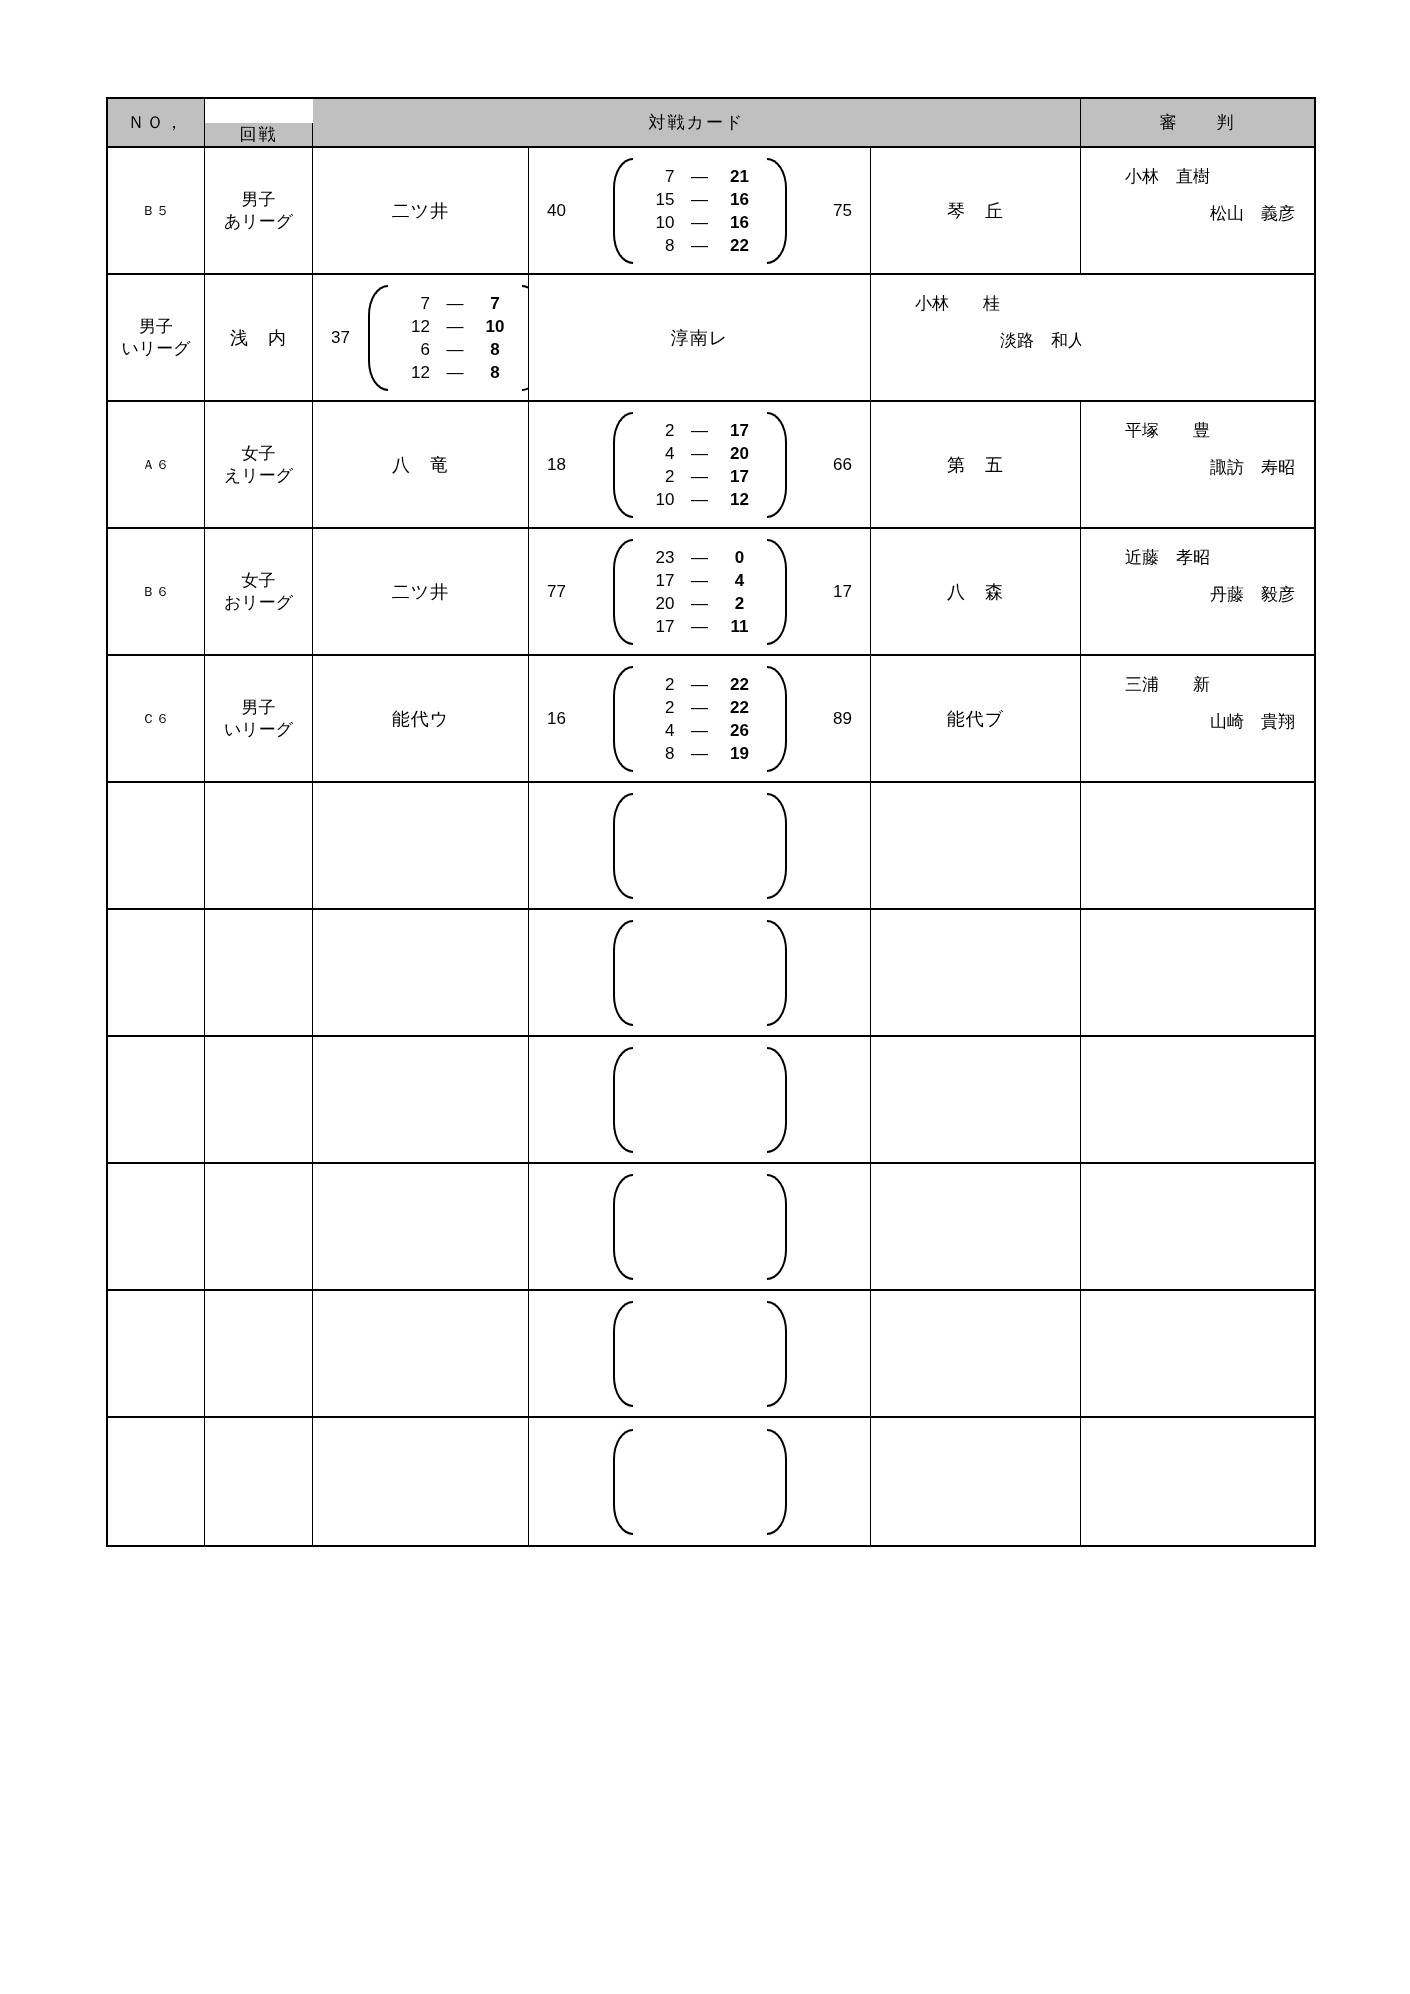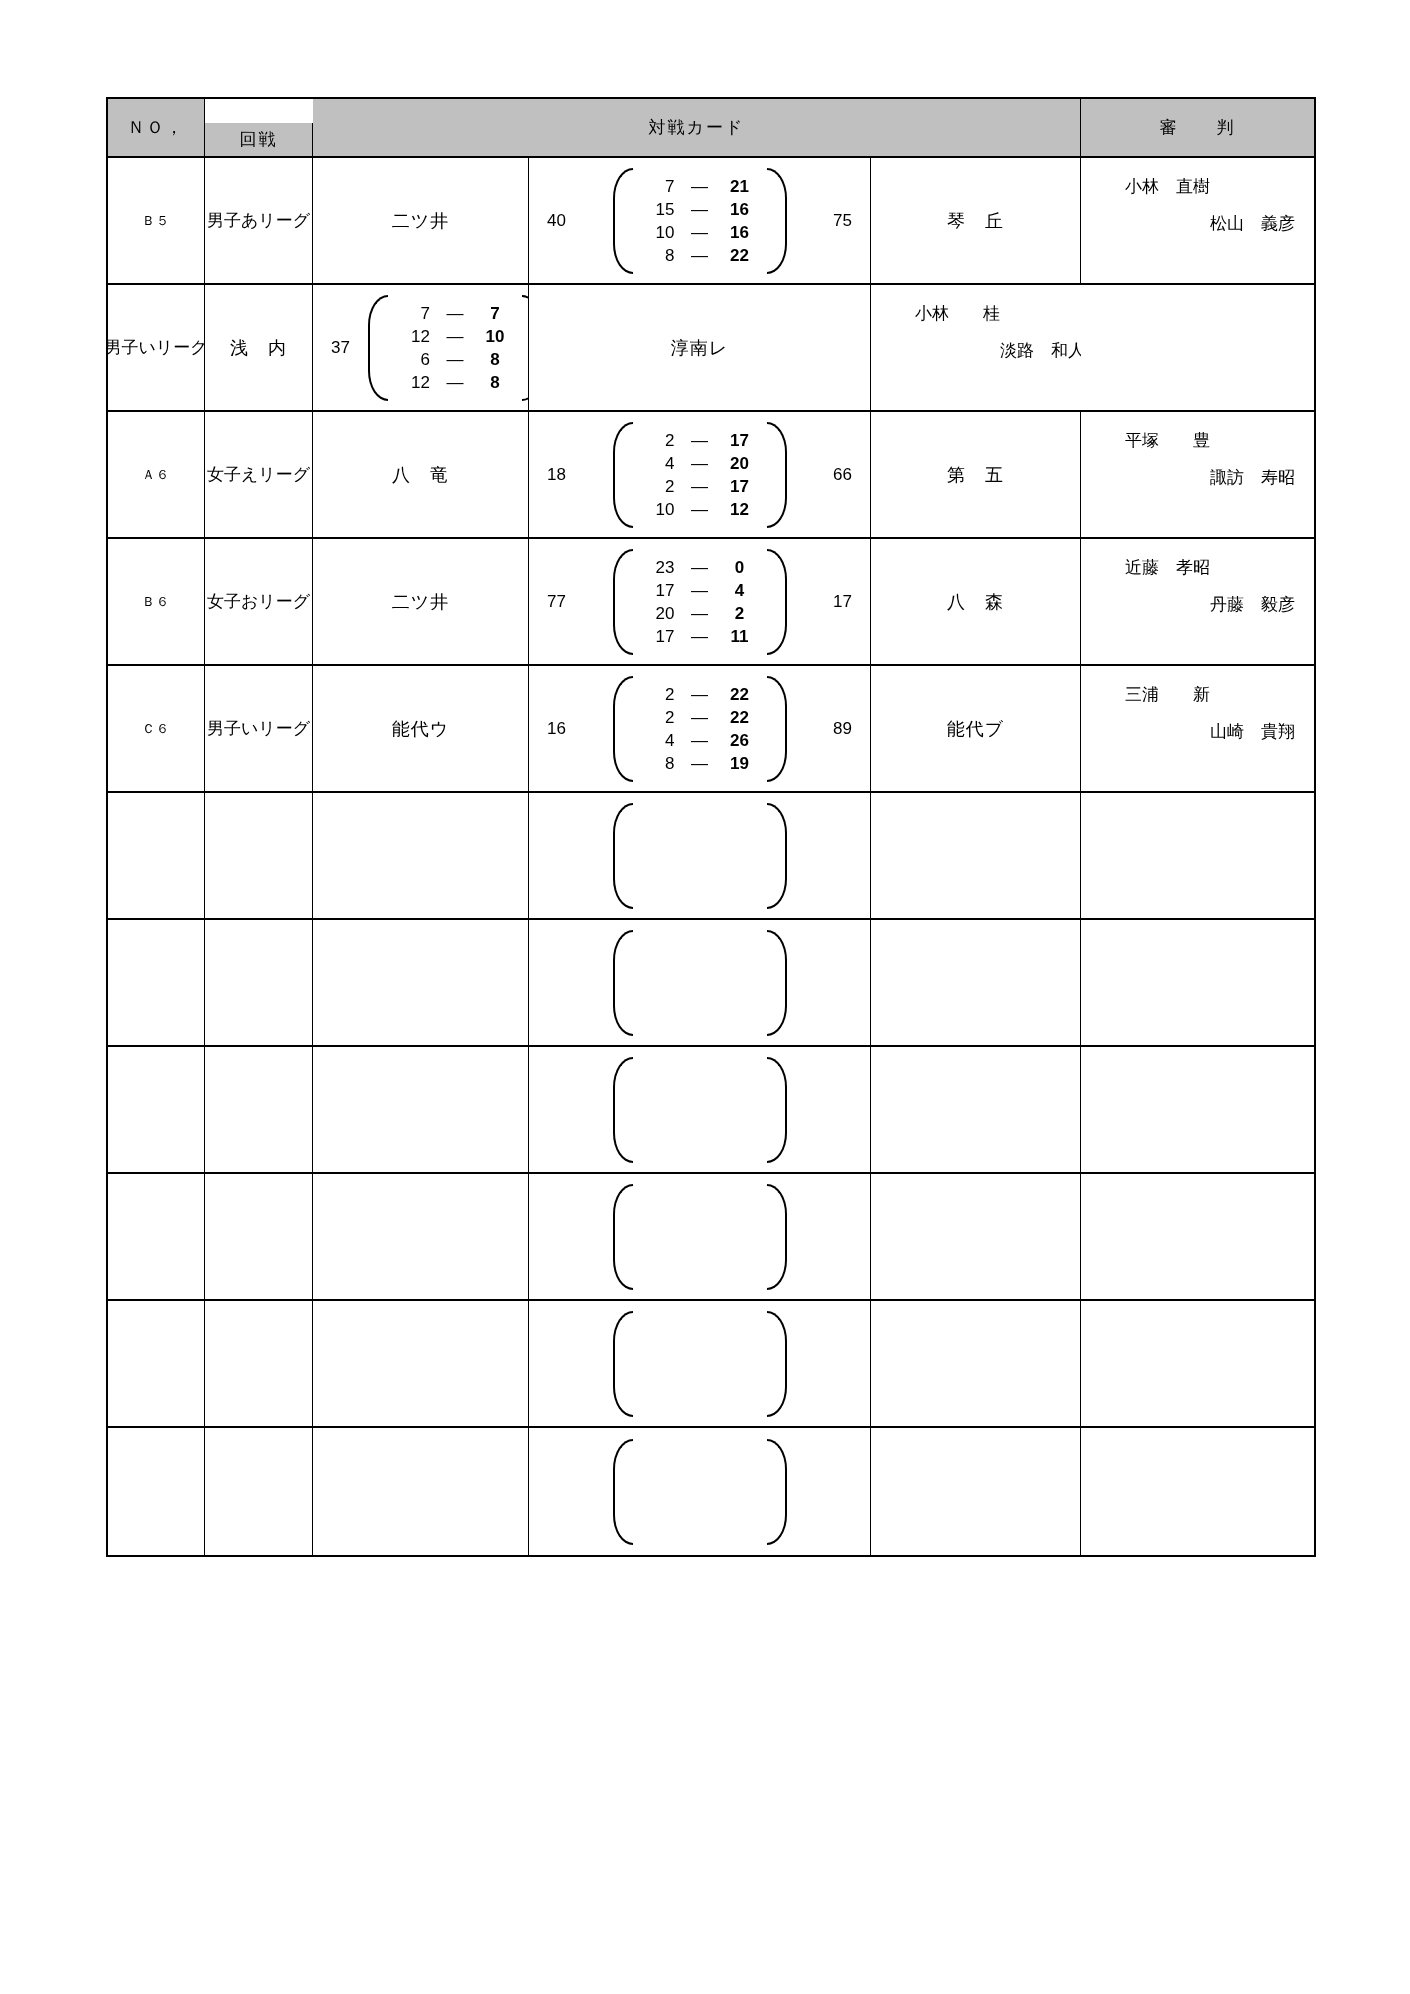--- a/index.html
+++ b/index.html
@@ -9,31 +9,31 @@
     -webkit-font-smoothing:none;
   }
   .sheet{
     position:absolute;left:106px;top:97px;width:1206px;
     border:2.5px solid #000;box-sizing:content-box;background:#fff;
   }
   .row{
     display:grid;border-bottom:2px solid #000;box-sizing:border-box;
   }
   .row:last-child{border-bottom:none;}
-  .row.header{grid-template-columns:97px 108px 768px 233px;height:59px;}
+  .row.header{grid-template-columns:97px 108px 768px 233px;height:49px;}
   .row.match{grid-template-columns:97px 108px 216px 342px 210px 233px;height:127px;}
   .cell{
     border-right:1.5px solid #000;box-sizing:border-box;
     display:flex;align-items:center;justify-content:center;
     overflow:hidden;
   }
   .cell:last-child{border-right:none;}
   .h{background:#c0c0c0;font-size:17px;letter-spacing:2px;}
   .no-cell{font-size:13px;letter-spacing:1px;}
-  .round-cell{flex-direction:row;font-size:17px;line-height:22px;text-align:center;}
+  .round-cell{flex-direction:column;font-size:17px;line-height:22px;text-align:center;}
   .team-cell{font-size:18px;letter-spacing:1px;}
   .score-cell{justify-content:flex-start;padding:0;}
   .sval{flex:0 0 55px;text-align:center;font-size:17px;}
   .bracket-group{flex:1 1 auto;display:flex;justify-content:center;align-items:center;}
   .paren{flex:0 0 20px;width:20px;height:106px;box-sizing:border-box;}
   .paren.left{
     border-left:2px solid #000;border-top:2px solid #000;border-bottom:2px solid #000;
     border-radius:20px 0 0 20px / 30px 0 0 30px;
   }
   .paren.right{

